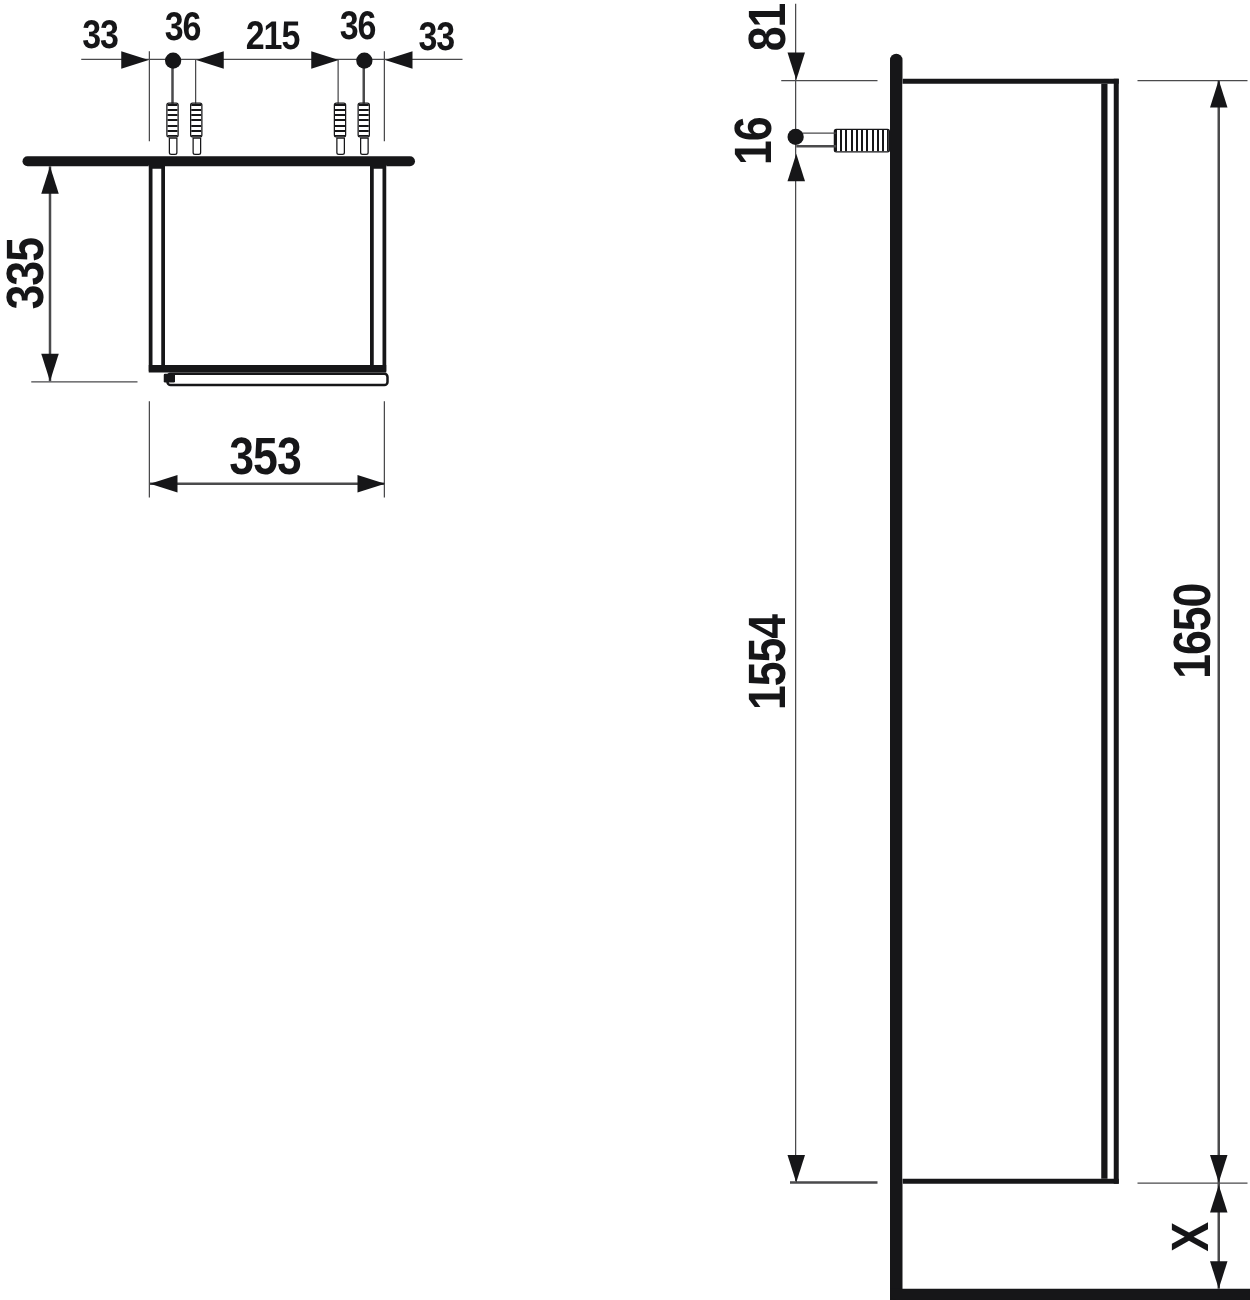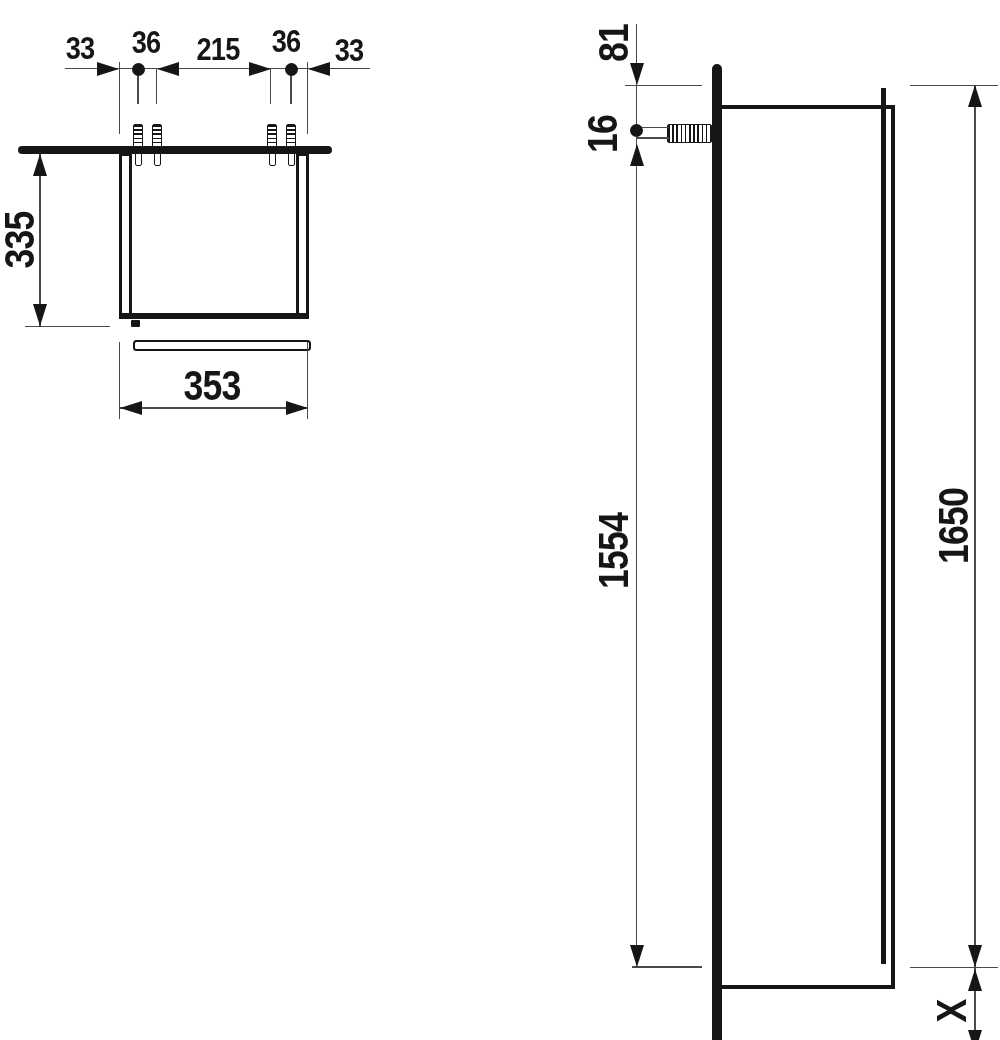--- a/index.html
+++ b/index.html
@@ -5,21 +5,21 @@
   * { box-sizing: border-box; margin: 0; padding: 0; }
   html,body { background:#ffffff; }
   #canvas {
     position: relative;
     width: 1000px;
     height: 1040px;
     background: #ffffff;
     font-family: "Liberation Sans", "DejaVu Sans", sans-serif;
     overflow: hidden;
   }
-  .abs { position: absolute; margin-top: 21px; }
+  .abs { position: absolute; }
   
   .hl { position:absolute; height:1.5px; background:#4a4a4c; }
   .vl { position:absolute; width:1.5px; background:#4a4a4c; }
   
   .blk { position:absolute; background:#161618; }
   
   .lbl {
     position:absolute;
     font-weight:bold;
     font-size:42px;

